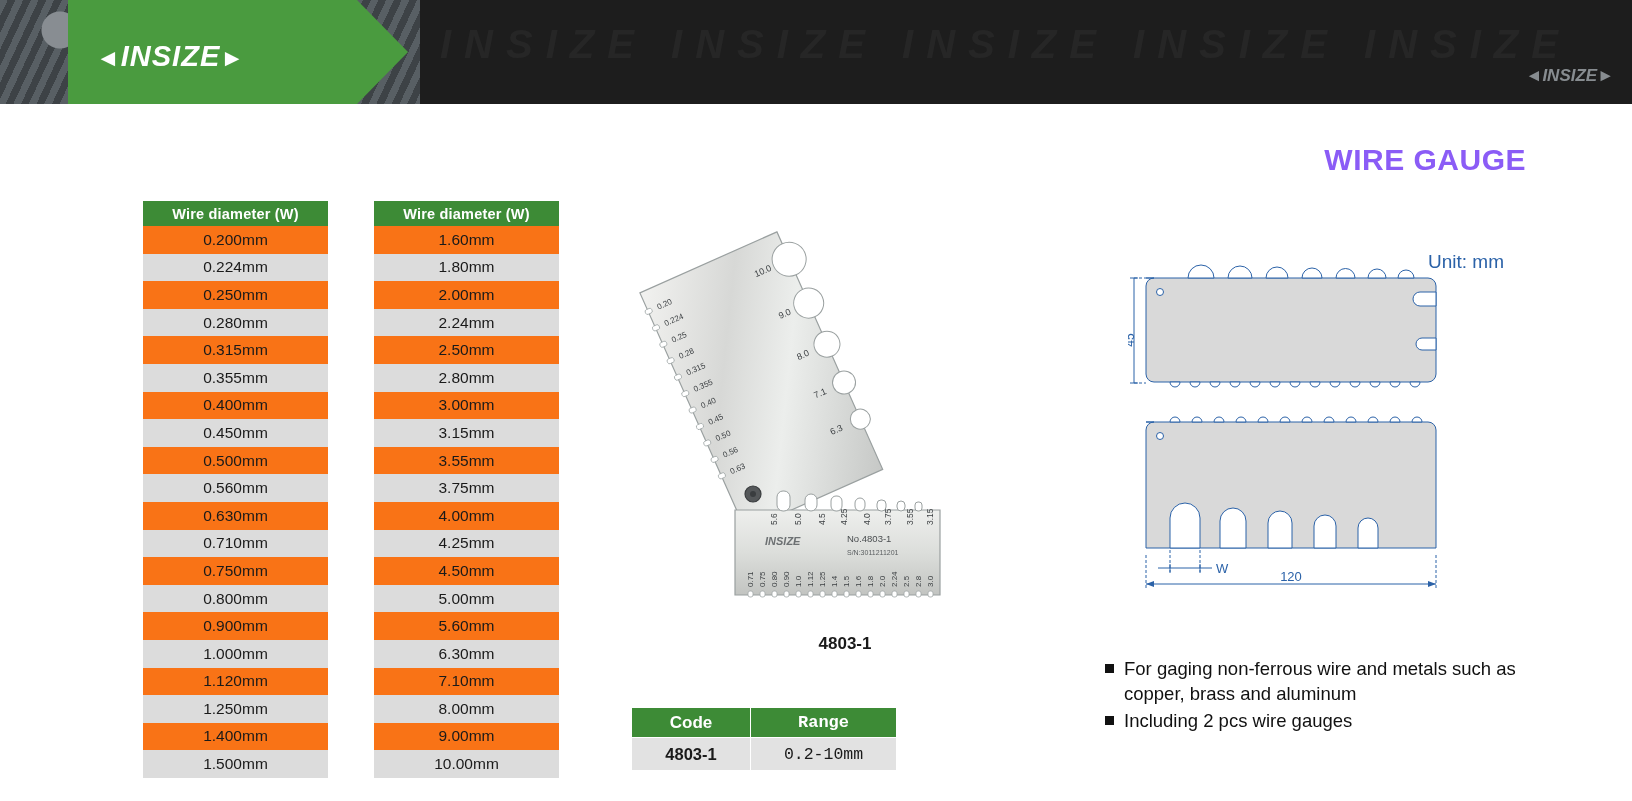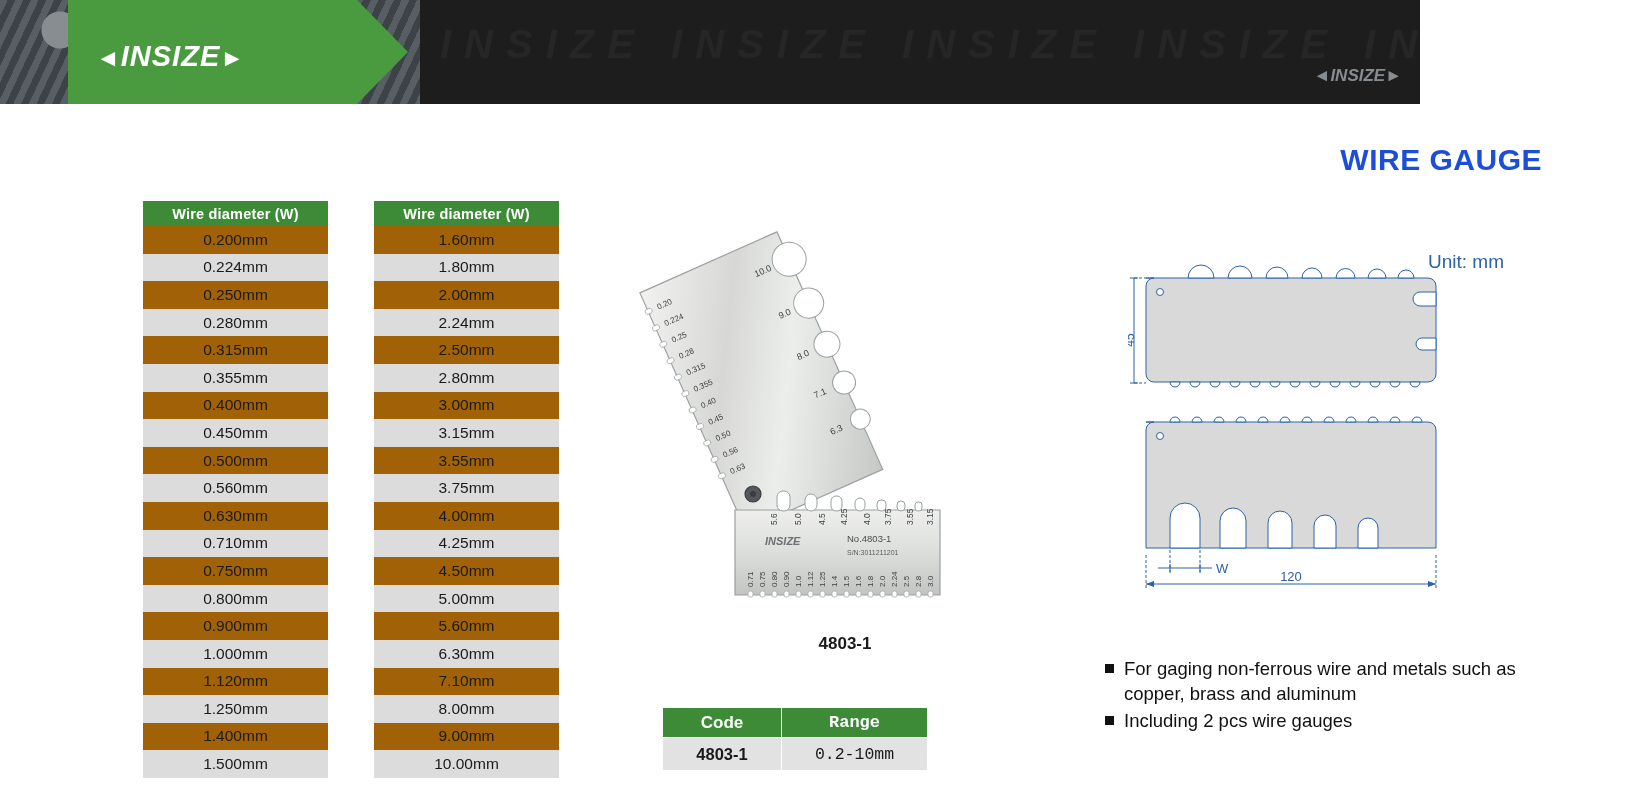--- a/index.html
+++ b/index.html
@@ -12,21 +12,21 @@
     background: #ffffff;
     font-family: "Liberation Sans", sans-serif;
     position: relative;
     overflow: hidden;
   }
 
   
   .header {
     position: absolute;
     left: 0; top: 0;
-    width: 1420px;
+    width: 1632px;
     height: 104px;
     background: #1d1d1d;
     overflow: hidden;
   }
   .header-photo {
     position: absolute;
     left: 0; top: 0;
     width: 420px; height: 104px;
     background:
       radial-gradient(circle at 60px 30px, #8e9499 0 18px, transparent 19px),
@@ -76,25 +76,25 @@
     font-style: italic;
     font-weight: bold;
     font-size: 17px;
     white-space: nowrap;
     opacity: .85;
   }
 
   
   .page-title {
     position: absolute;
-    right: 90px;
+    right: 106px;
     top: 143px;
     font-size: 30px;
     font-weight: bold;
-    color: #1d4ed8;
+    color: #8b5cf6;
     letter-spacing: .5px;
   }
 
   
   .wd-table {
     position: absolute;
     width: 185px;
     border-collapse: collapse;
     font-size: 15.5px;
     color: #1a1a1a;
@@ -106,28 +106,28 @@
     color: #ffffff;
     font-size: 14.5px;
     font-weight: bold;
     height: 23px;
     text-align: center;
     letter-spacing: .2px;
   }
   .wd-table td {
     height: 25.6px;
     text-align: center;
-    background: #a16207;
+    background: #f97316;
   }
   .wd-table tr:nth-child(even) td { background: #dcdcdc; }
 
   
   .code-table {
     position: absolute;
-    left: 662px;
+    left: 631px;
     top: 707px;
     border-collapse: collapse;
     font-size: 16px;
   }
   .code-table th {
     background: #3d8b36;
     color: #fff;
     font-weight: bold;
     font-size: 17px;
     height: 27px;

